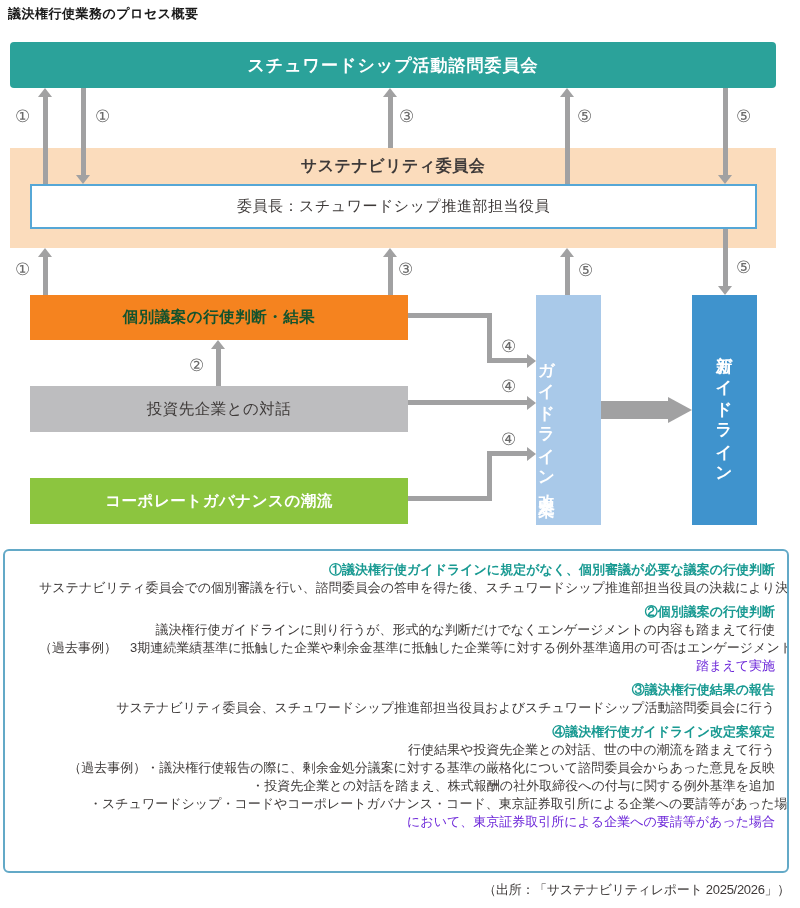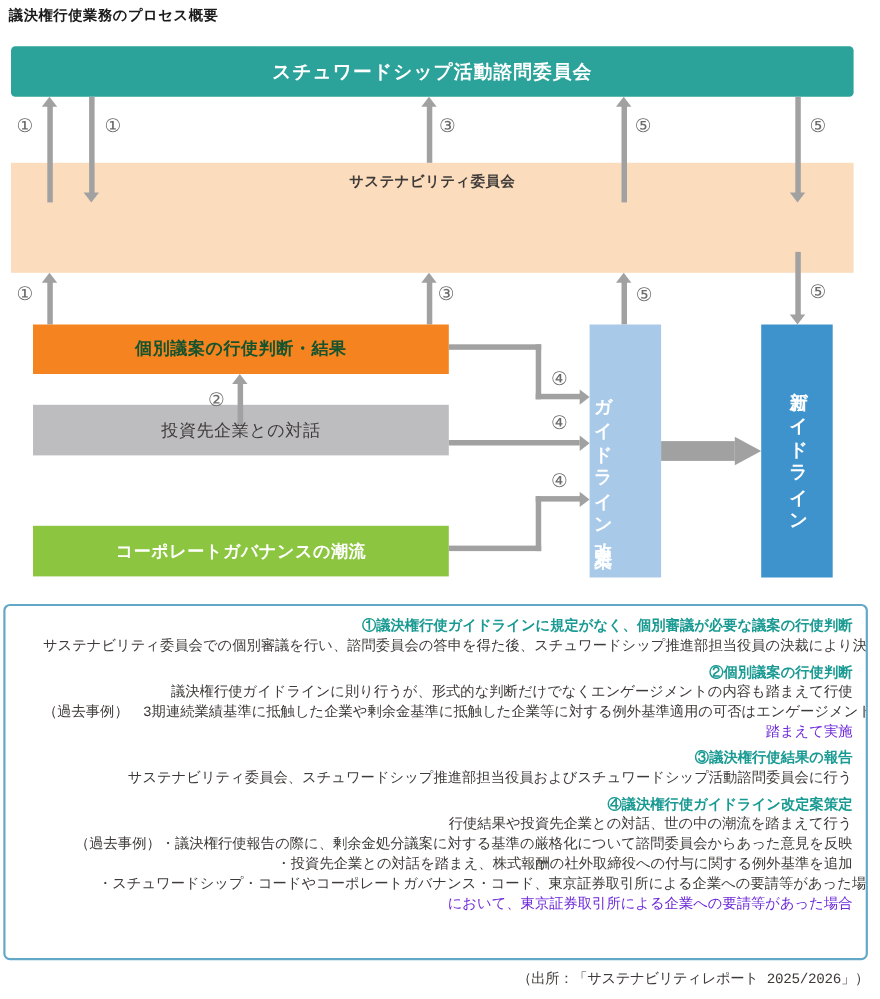--- a/index.html
+++ b/index.html
@@ -1,30 +1,30 @@
 <!DOCTYPE html>
 <html><head>
 <meta charset="utf-8">
 <style>
   html,body{margin:0;padding:0;background:#fff;}
   .canvas{
     position:relative;width:800px;height:908px;background:#fff;overflow:hidden;
-    font-family:Liberation Mono, monospace;color:#3E3A39;
+    font-family:Liberation Sans, sans-serif;color:#3E3A39;
   }
   .title{
     position:absolute;left:8px;top:5px;margin:0;font-size:13px;font-weight:bold;color:#1a1a1a;letter-spacing:.5px;
   }
   
   .box{position:absolute;display:flex;align-items:center;justify-content:center;box-sizing:border-box;}
   .teal{left:10px;top:42px;width:766px;height:46px;background:#2BA29A;border-radius:4px;color:#fff;font-size:17px;font-weight:bold;letter-spacing:1px;}
   .peach{left:10px;top:148px;width:766px;height:100px;background:#FBDCBC;}
-  .peach-label{position:absolute;left:10px;top:156px;width:766px;text-align:center;font-size:13px;font-weight:bold;color:#3E3A39;letter-spacing:.5px;}
+  .peach-label{position:absolute;left:10px;top:156px;width:766px;text-align:center;font-size:16px;font-weight:bold;color:#3E3A39;letter-spacing:.5px;}
   .chair-box{left:30px;top:184px;width:727px;height:45px;background:#fff;border:2px solid #56A7D6;font-size:15px;color:#3E3A39;letter-spacing:.5px;}
   .orange{left:30px;top:295px;width:378px;height:45px;background:#F5831F;color:#14532d;font-size:15.5px;font-weight:bold;letter-spacing:.5px;}
-  .graybx{left:30px;top:368px;width:378px;height:46px;background:#BDBDBF;color:#3E3A39;font-size:15.5px;letter-spacing:.5px;}
+  .graybx{left:30px;top:386px;width:378px;height:46px;background:#BDBDBF;color:#3E3A39;font-size:15.5px;letter-spacing:.5px;}
   .green{left:30px;top:478px;width:378px;height:46px;background:#8CC53F;color:#fff;font-size:15.5px;font-weight:bold;letter-spacing:.5px;}
   .vert{writing-mode:vertical-rl;color:#fff;font-size:16.5px;font-weight:bold;letter-spacing:3px;}
   .lblue{left:536px;top:295px;width:65px;height:230px;background:#A9C9E9;justify-content:flex-start;padding-top:20px;}
   .dblue{left:692px;top:295px;width:65px;height:230px;background:#3F93CD;}
   
   .vshaft{position:absolute;width:5px;background:#A1A1A2;}
   .hshaft{position:absolute;height:5px;background:#A1A1A2;}
   .head-up{position:absolute;width:0;height:0;border-left:7px solid transparent;border-right:7px solid transparent;border-bottom:9px solid #A1A1A2;}
   .head-down{position:absolute;width:0;height:0;border-left:7px solid transparent;border-right:7px solid transparent;border-top:9px solid #A1A1A2;}
   .head-right{position:absolute;width:0;height:0;border-top:7px solid transparent;border-bottom:7px solid transparent;border-left:9px solid #A1A1A2;}
@@ -50,20 +50,23 @@
 <div class="canvas">
 
   <h1 class="title">議決権行使業務のプロセス概要</h1>
 
   <div class="box teal">
     <span>スチュワードシップ活動諮問委員会</span>
   </div>
 
   <div class="box peach"></div>
   <div class="peach-label">サステナビリティ委員会</div>
+  <div class="box chair-box">
+    <span>委員長：スチュワードシップ推進部担当役員</span>
+  </div>
 
   <div class="vshaft" style="left:43px;top:96px;height:88px"></div>
   <div class="head-up" style="left:38px;top:88px"></div>
   <div class="vshaft" style="left:81px;top:88px;height:88px"></div>
   <div class="head-down" style="left:76px;top:175px"></div>
   <div class="vshaft" style="left:388px;top:96px;height:52px"></div>
   <div class="head-up" style="left:383px;top:88px"></div>
   <div class="vshaft" style="left:565px;top:96px;height:88px"></div>
   <div class="head-up" style="left:560px;top:88px"></div>
   <div class="vshaft" style="left:723px;top:88px;height:88px"></div>

